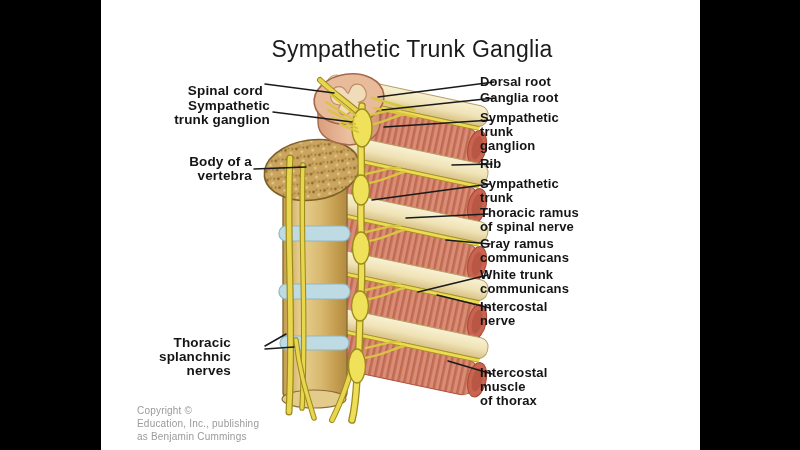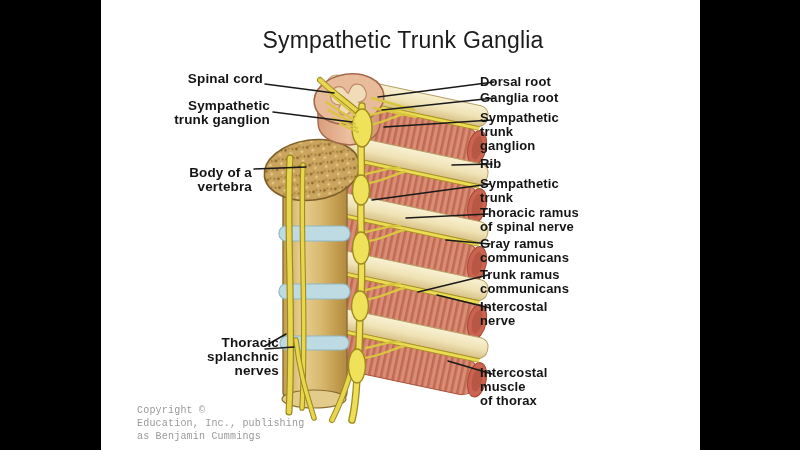--- a/index.html
+++ b/index.html
@@ -4,33 +4,33 @@
 <style>
   html,body{margin:0;padding:0;}
   body{
     width:800px;height:450px;position:relative;overflow:hidden;
     background:#ffffff;font-family:"Liberation Sans",sans-serif;
   }
   .bar{position:absolute;top:0;height:450px;background:#000;}
   .bar-left{left:0;width:101px;}
   .bar-right{left:700px;width:100px;}
   .title{
-    position:absolute;left:100px;top:24px;width:600px;margin:3px;
+    position:absolute;left:100px;top:24px;width:600px;margin:12px;
     text-align:center;font-size:23px;font-weight:normal;color:#1b1b1b;
     letter-spacing:.2px;
   }
   .lbl{
     position:absolute;font-weight:bold;color:#141414;
     white-space:pre-line;line-height:14px;letter-spacing:.15px;
   }
   .lbl-left{font-size:13.5px;text-align:right;}
   .lbl-right{font-size:13px;left:480px;text-align:left;}
   .copyright{
     position:absolute;left:137px;top:404px;font-size:10px;line-height:13px;
-    color:#9a9a9a;white-space:pre-line;letter-spacing:.2px;font-family:Liberation Mono, monospace;
+    color:#9a9a9a;white-space:pre-line;letter-spacing:.2px;
   }
   svg.illustration{position:absolute;left:0;top:0;}
 </style>
 </head>
 <body>
 
 <svg class="illustration" width="800" height="450" viewBox="0 0 800 450">
   <defs>
     <linearGradient id="rgrad" x1="0" y1="0" x2="0" y2="1">
       <stop offset="0" stop-color="#f8f1d4"></stop>
@@ -188,42 +188,42 @@
     <line x1="490" y1="308" x2="437" y2="295"></line>
     <line x1="492" y1="374" x2="448" y2="361"></line>
   </g>
 </svg>
 
 <div class="bar bar-left"></div>
 <div class="bar bar-right"></div>
 
 <h1 class="title">Sympathetic Trunk Ganglia</h1>
 
-<div class="lbl lbl-left" style="right:537px;top:72px">Spinal cord</div>
+<div class="lbl lbl-left" style="right:537px;top:84px">Spinal cord</div>
 <div class="lbl lbl-left" style="right:530px;top:99px">Sympathetic
 trunk ganglion</div>
-<div class="lbl lbl-left" style="right:548px;top:166px">Body of a
+<div class="lbl lbl-left" style="right:548px;top:155px">Body of a
 vertebra</div>
-<div class="lbl lbl-left" style="right:521px;top:336px">Thoracic
+<div class="lbl lbl-left" style="right:569px;top:336px">Thoracic
 splanchnic
 nerves</div>
 
 <div class="lbl lbl-right" style="top:75px">Dorsal root</div>
 <div class="lbl lbl-right" style="top:91px">Ganglia root</div>
 <div class="lbl lbl-right" style="top:111px">Sympathetic
 trunk
 ganglion</div>
 <div class="lbl lbl-right" style="top:157px">Rib</div>
 <div class="lbl lbl-right" style="top:177px">Sympathetic
 trunk</div>
 <div class="lbl lbl-right" style="top:206px">Thoracic ramus
 of spinal nerve</div>
 <div class="lbl lbl-right" style="top:237px">Gray ramus
 communicans</div>
-<div class="lbl lbl-right" style="top:268px">Trunk ramus
+<div class="lbl lbl-right" style="top:268px">White trunk
 communicans</div>
 <div class="lbl lbl-right" style="top:300px">Intercostal
 nerve</div>
 <div class="lbl lbl-right" style="top:366px">Intercostal
 muscle
 of thorax</div>
 
 <div class="copyright">Copyright ©
 Education, Inc., publishing
 as Benjamin Cummings</div>

